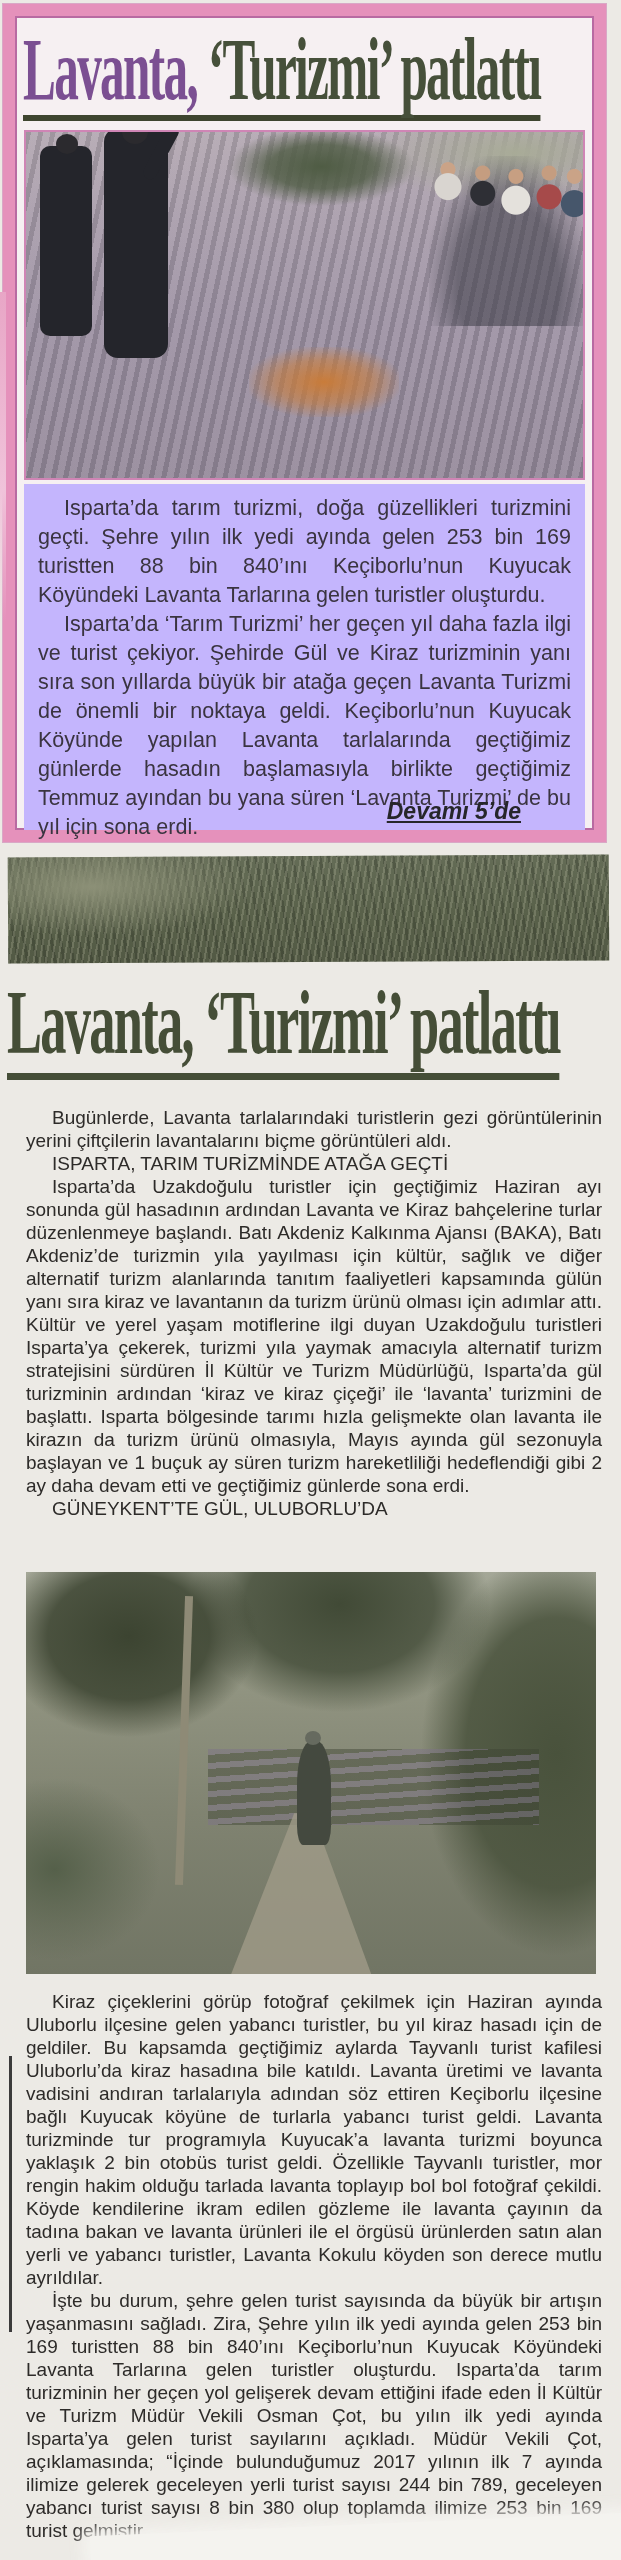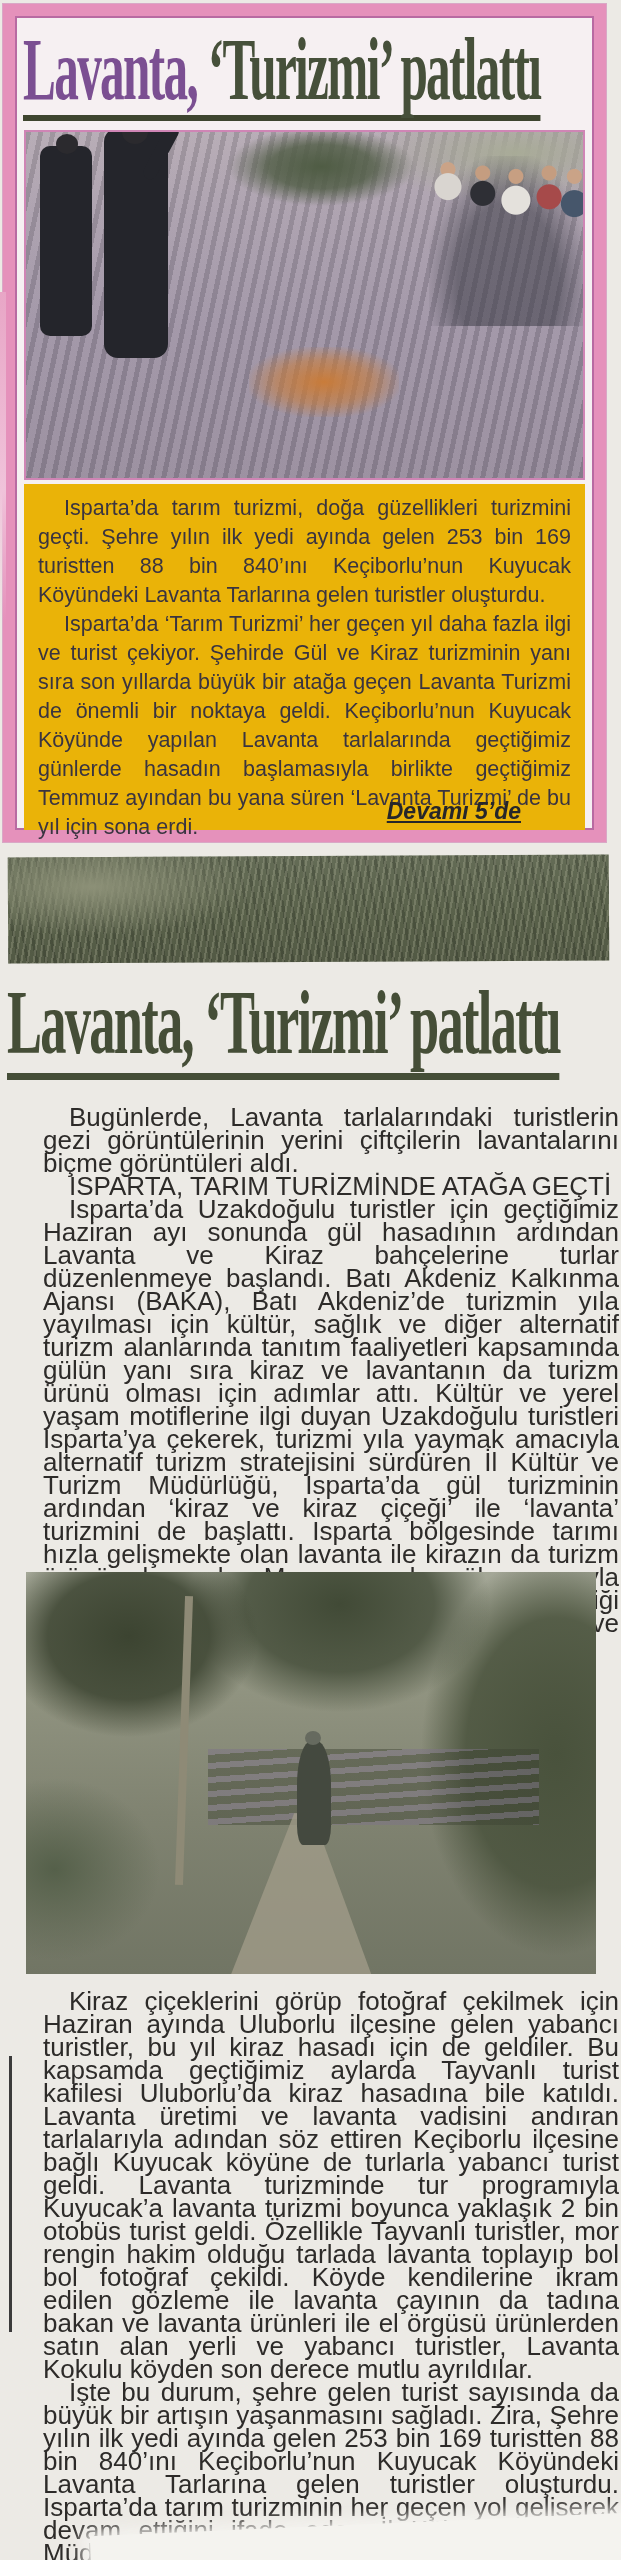--- a/index.html
+++ b/index.html
@@ -49,21 +49,21 @@
       radial-gradient(circle at 55% 26%, #e4e1dc 0 14px, transparent 15px),
       radial-gradient(circle at 55% 12%, #c79f82 0 7px,  transparent 8px),
       radial-gradient(circle at 76% 24%, #a64a4a 0 12px, transparent 13px),
       radial-gradient(circle at 76% 10%, #c59d80 0 7px,  transparent 8px),
       radial-gradient(circle at 92% 28%, #46566b 0 13px, transparent 14px),
       radial-gradient(circle at 92% 12%, #caa387 0 7px,  transparent 8px),
       radial-gradient(ellipse at 50% 75%, rgba(60,60,70,.55) 0 45%, transparent 75%);
   }
   .panel{
     position:absolute;left:9px;right:9px;bottom:0;height:336px;
-    background:#eab308;
+    background:#c4b5fd;
     padding:10px 14px 0 14px;
     font-size:21.5px;line-height:29px;color:#3a3440;text-align:justify;
   }
   .panel p{margin:0;}
   .ind{text-indent:26px;}
   .continued{
     position:absolute;right:64px;bottom:4px;
     font-style:italic;font-weight:bold;font-size:23px;color:#26262a;
     text-decoration:underline;
   }
@@ -80,22 +80,22 @@
   
   .h2wrap{position:absolute;left:7px;top:976px;width:612px;height:112px;}
   .h2text{
     display:inline-block;transform:scaleX(0.57);transform-origin:0 60%;
     white-space:nowrap;font-family:"Liberation Serif",serif;font-weight:bold;
     font-size:92px;line-height:1;letter-spacing:-3px;color:#454e37;
     border-bottom:7px solid #454e37;padding-bottom:5px;
   }
   
   .bodytext{
-    position:absolute;left:43px;width:576px;
-    font-size:26px;line-height:23px;color:#2d2b29;text-align:justify;
+    position:absolute;left:26px;width:576px;
+    font-size:19px;line-height:23px;color:#2d2b29;text-align:justify;
   }
   .bodytext p{margin:0;}
   .b1{top:1106px;}
   .b2{top:1990px;}
   .condense{display:inline-block;transform:scaleX(0.84);transform-origin:0 50%;white-space:nowrap;}
   
   .photo2{
     position:absolute;left:26px;top:1572px;width:570px;height:402px;overflow:hidden;
     background:
       radial-gradient(ellipse 180px 140px at 18% 16%, #3c4431 0%, rgba(60,68,49,.85) 45%, transparent 72%),
@@ -156,20 +156,21 @@
 <div class="strip"></div>
 
 <div class="h2wrap">
   <span class="h2text">Lavanta, ‘Turizmi’ patlattı</span>
 </div>
 
 <div class="bodytext b1">
   <p class="ind">Bugünlerde, Lavanta tarlalarındaki turistlerin gezi görüntülerinin yerini çiftçilerin lavantalarını biçme görüntüleri aldı.</p>
   <p class="ind">ISPARTA, TARIM TURİZMİNDE ATAĞA GEÇTİ</p>
   <p class="ind">Isparta’da Uzakdoğulu turistler için geçtiğimiz Haziran ayı sonunda gül hasadının ardından Lavanta ve Kiraz bahçelerine turlar düzenlenmeye başlandı. Batı Akdeniz Kalkınma Ajansı (BAKA), Batı Akdeniz’de turizmin yıla yayılması için kültür, sağlık ve diğer alternatif turizm alanlarında tanıtım faaliyetleri kapsamında gülün yanı sıra kiraz ve lavantanın da turizm ürünü olması için adımlar attı. Kültür ve yerel yaşam motiflerine ilgi duyan Uzakdoğulu turistleri Isparta’ya çekerek, turizmi yıla yaymak amacıyla alternatif turizm stratejisini sürdüren İl Kültür ve Turizm Müdürlüğü, Isparta’da gül turizminin ardından ‘kiraz ve kiraz çiçeği’ ile ‘lavanta’ turizmini de başlattı. Isparta bölgesinde tarımı hızla gelişmekte olan lavanta ile kirazın da turizm ürünü olmasıyla, Mayıs ayında gül sezonuyla başlayan ve 1 buçuk ay süren turizm hareketliliği hedeflendiği gibi 2 ay daha devam etti ve geçtiğimiz günlerde sona erdi.</p>
+  <p class="ind">GÜNEYKENT’TE GÜL, ULUBORLU’DA</p>
 </div>
 
 <div class="photo2">
   <div class="p2-trunk"></div>
   <div class="p2-rows"></div>
   <div class="p2-path"></div>
   <div class="p2-person"></div>
   <div class="p2-person-head"></div>
 </div>
 

